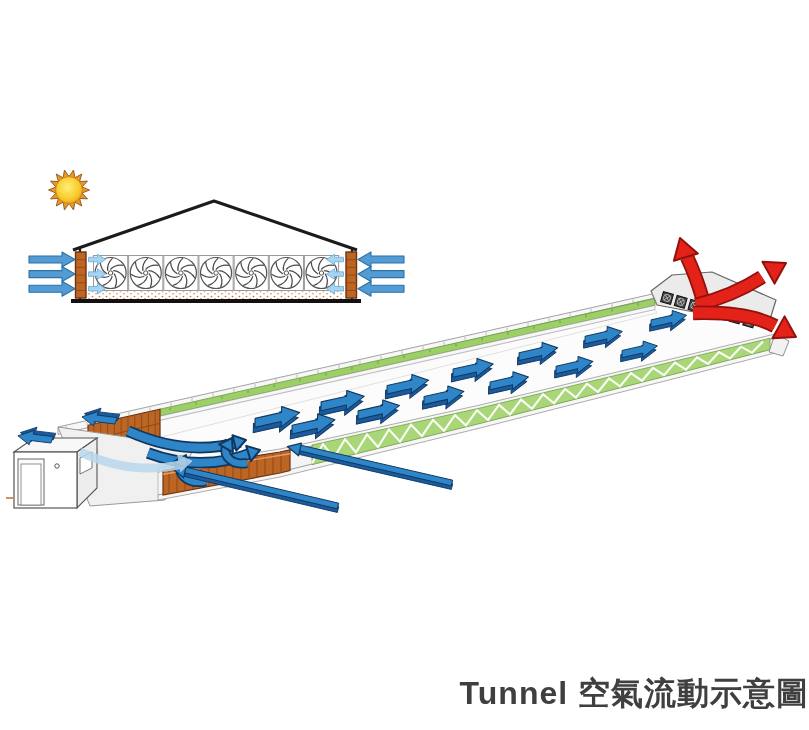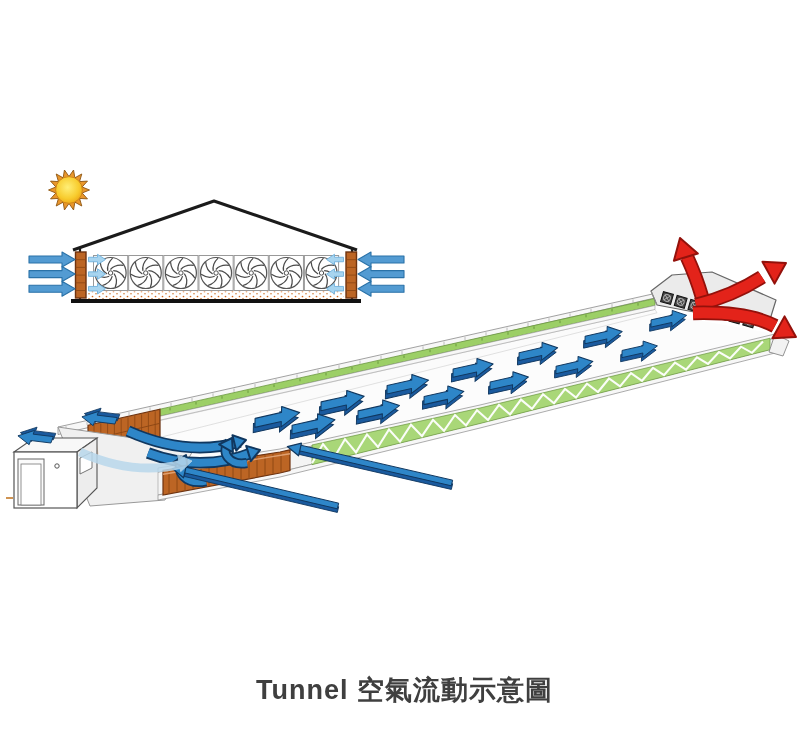--- a/index.html
+++ b/index.html
@@ -1,20 +1,20 @@
 <!DOCTYPE html>
 <html><head>
 <meta charset="utf-8">
 <style>
   html,body{margin:0;padding:0;background:#fff;}
   .stage{position:relative;width:809px;height:730px;background:#ffffff;overflow:hidden;
          font-family:"Liberation Sans","DejaVu Sans",sans-serif;}
   .stage svg{position:absolute;left:0;top:0;}
-  .diagram-title{position:absolute;left:0;top:672px;width:100%;text-align:center;
-    font-size:27px;font-weight:700;color:#3f3f3f;letter-spacing:1px;}
+  .diagram-title{position:absolute;left:0;top:672px;width:100%;text-align:right;
+    font-size:32px;font-weight:700;color:#3f3f3f;letter-spacing:1px;}
 </style>
 </head>
 <body>
 
 <div class="stage">
   <svg id="scene" width="809" height="730" viewBox="0 0 809 730">
     <defs>
       <radialGradient id="sunGrad" cx="45%" cy="40%" r="65%">
         <stop offset="0%" stop-color="#ffef77"></stop>
         <stop offset="65%" stop-color="#f8cc2e"></stop>

